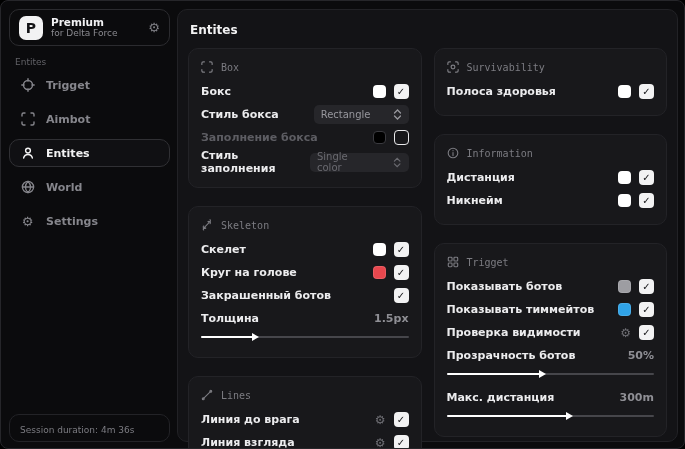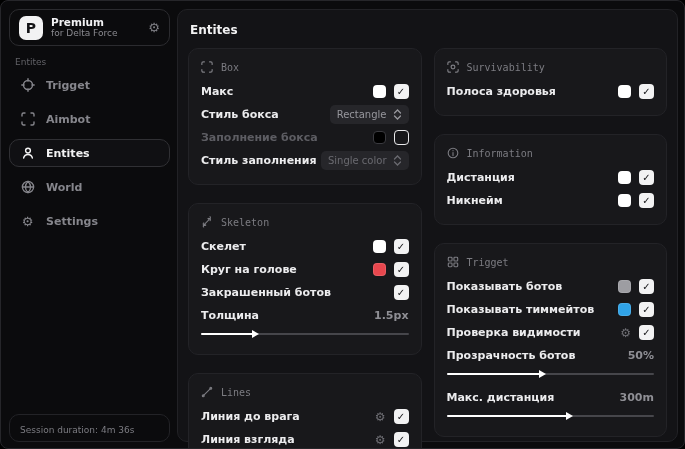--- a/index.html
+++ b/index.html
@@ -34,21 +34,21 @@
   .card-head svg{display:block;}
   .row{display:flex;align-items:center;justify-content:space-between;min-height:23px;}
   .row .lbl{color:#ececee;font-size:11px;font-weight:600;}
   .row .lbl.dim{color:#5d5d63;}
   .ctrl{display:flex;align-items:center;gap:8px;}
   .sw{width:13px;height:13px;border-radius:4px;border:1px solid rgba(255,255,255,0.12);}
   .cb{width:15px;height:15px;border-radius:4px;display:flex;align-items:center;justify-content:center;}
   .cb.on{background:#f2f2f3;}
   .cb.on::after{content:'✓';color:#141417;font-size:10px;font-weight:bold;line-height:1;}
   .cb.off{border:1.5px solid #e9e9eb;background:transparent;}
-  .select{height:19px;background:#26262a;border-radius:5px;display:flex;align-items:center;gap:6px;padding:0 7px;color:#97979d;font-size:10px;}
+  .select{height:19px;background:#26262a;border-radius:5px;display:flex;align-items:center;gap:22px;padding:0 7px;color:#97979d;font-size:10px;}
   .select.dim{color:#6a6a70;}
   .select svg{display:block;}
   .mini-gear{color:#6f6f75;font-size:12px;line-height:1;}
   .val{color:#8f8f95;font-size:11px;font-weight:600;}
   .slider{position:relative;height:10px;margin:2px 0 3px 0;}
   .slider .track{position:absolute;left:0;right:0;top:4px;height:2px;background:#46464b;border-radius:1px;}
   .slider .fill{position:absolute;left:0;top:4px;height:2px;background:#fff;border-radius:1px;}
   .slider .fill::after{content:'';position:absolute;right:-6px;top:-3px;border-left:7px solid #fff;border-top:4px solid transparent;border-bottom:4px solid transparent;}
   .gap-top{margin-top:7px;align-items:center;}
 </style>
@@ -124,21 +124,21 @@
       <div class="col">
 
         <div class="card">
           <div class="card-head">
             <svg width="12" height="12" viewBox="0 0 14 14" fill="none" stroke="currentColor" stroke-width="1.4" stroke-linecap="round">
                 <path d="M1 4V2.5A1.5 1.5 0 0 1 2.5 1H4M10 1h1.5A1.5 1.5 0 0 1 13 2.5V4M13 10v1.5a1.5 1.5 0 0 1-1.5 1.5H10M4 13H2.5A1.5 1.5 0 0 1 1 11.5V10"></path>
               </svg>
             <span>Box</span>
           </div>
           <div class="row">
-            <span class="lbl">Макс</span>
+            <span class="lbl">Бокс</span>
             <span class="ctrl">
               <span class="sw" style="background: rgb(255, 255, 255);"></span>
               <span class="cb on"></span>
             </span>
           </div>
           <div class="row">
             <span class="lbl">Стиль бокса</span>
             <span class="select">
               <span>Rectangle</span>
               <svg width="9" height="11" viewBox="0 0 9 11" fill="none" stroke="currentColor" stroke-width="1.3" stroke-linecap="round">

